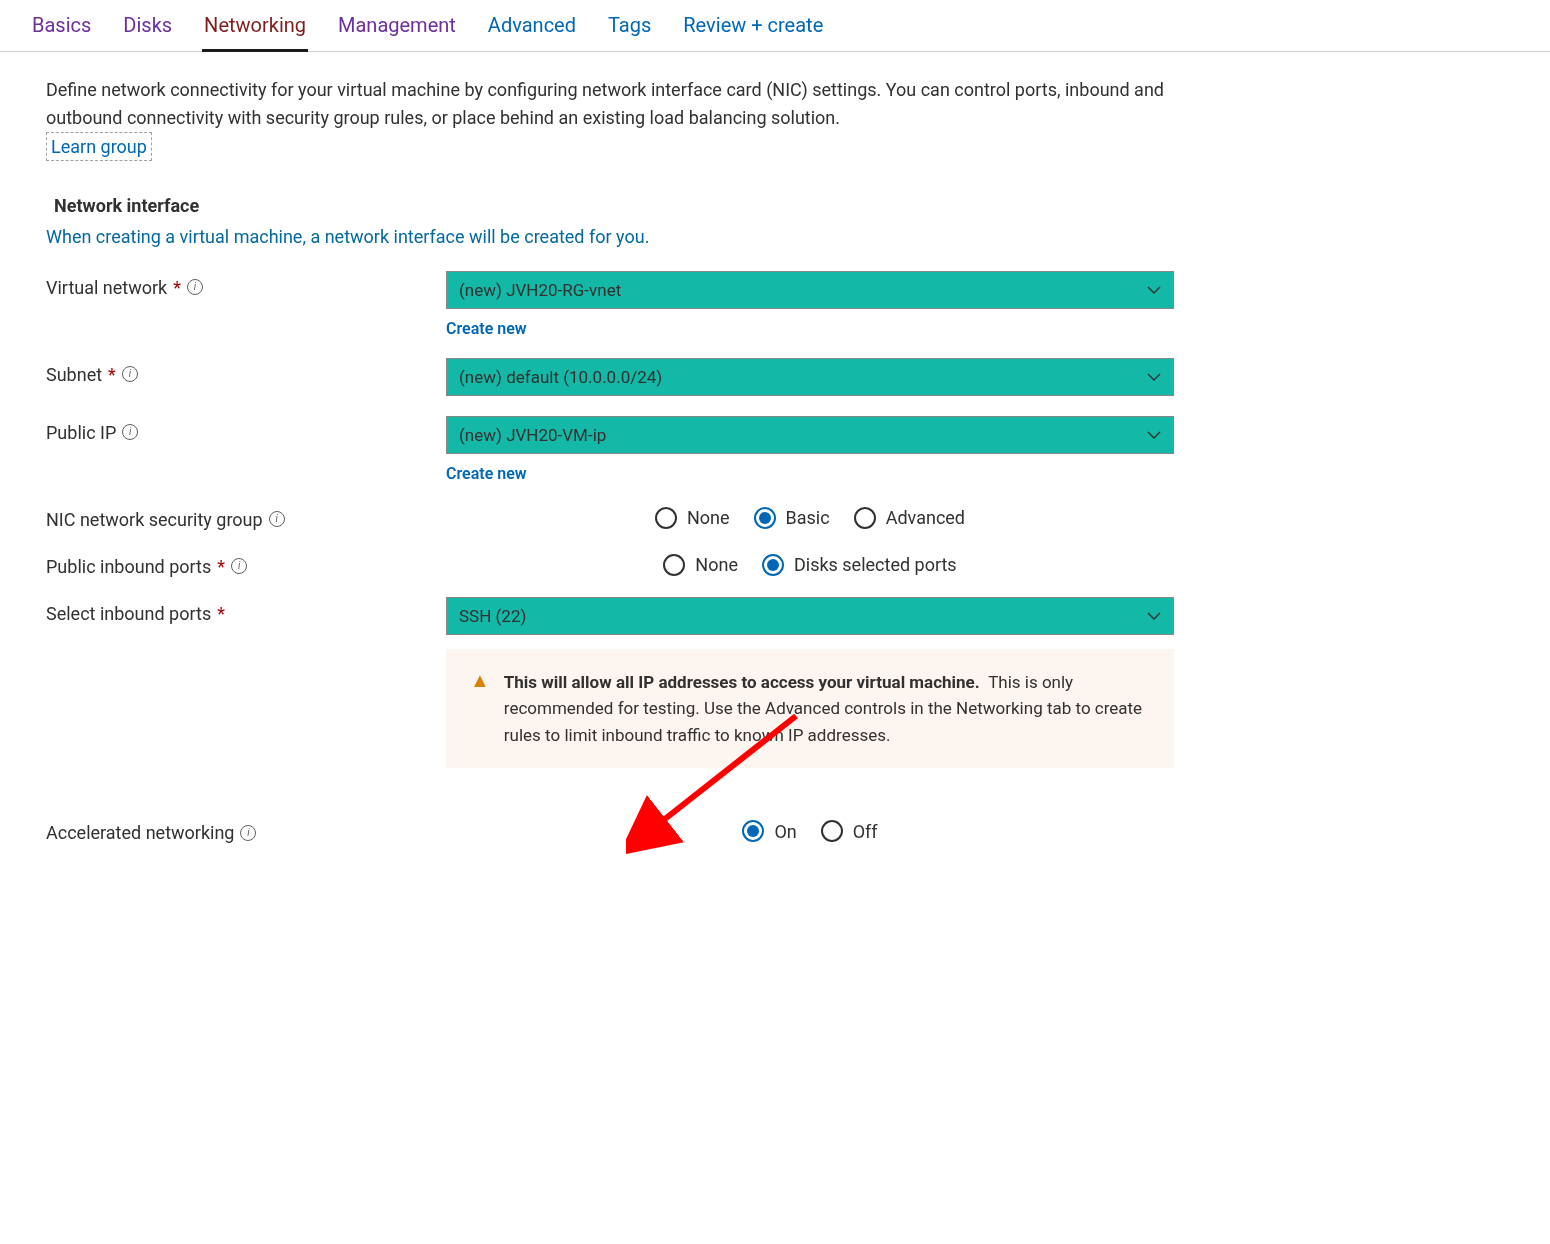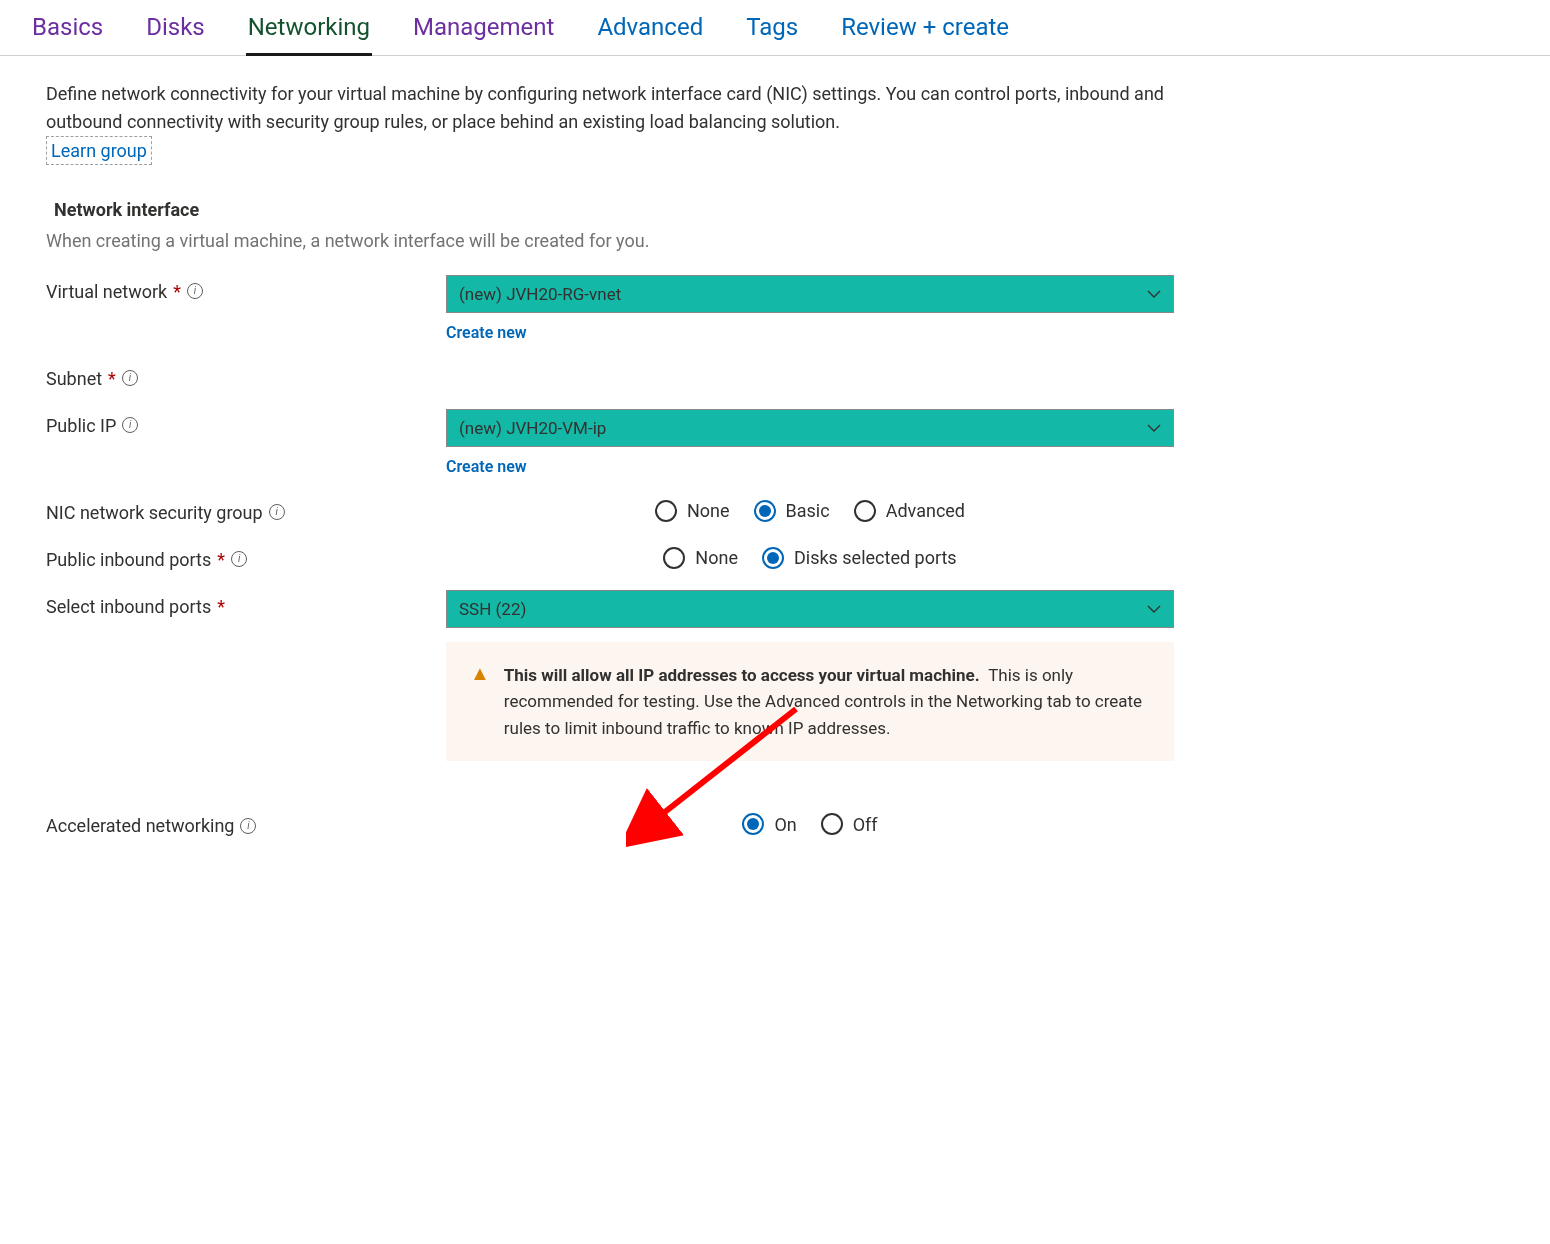--- a/index.html
+++ b/index.html
@@ -5,49 +5,49 @@
     * { box-sizing: border-box; margin: 0; padding: 0; }
     body {
       font-family: "Segoe UI", -apple-system, BlinkMacSystemFont, Roboto, sans-serif;
       color: #323130;
       font-size: 14px;
       padding: 0;
       width: 1550px;
     }
     .tabs {
       display: flex;
-      gap: 39px;
+      gap: 28px;
       padding: 6px 30px 0 30px;
       border-bottom: 1px solid #d1d1d1;
-      font-size: 24px;
+      font-size: 20px;
     }
     .tab {
       cursor: pointer;
       padding: 6px 2px 12px 2px;
       border-bottom: 3px solid transparent;
       position: relative;
       top: 1px;
     }
     .tab.visited { color: #6b2fa0; }
-    .tab.active { color: #14532d; font-weight: 400; border-bottom-color: #1b1a19; }
+    .tab.active { color: #7f1d1d; font-weight: 400; border-bottom-color: #1b1a19; }
     .tab.link { color: #0067b8; }
     .content { padding: 24px 46px; max-width: 1220px; }
     .intro { font-size: 18px; line-height: 1.55; color: #323130; }
     .learn-more {
       color: #0067b8;
       text-decoration: none;
       cursor: pointer;
       border: 1px dashed #9aa0a6;
       padding: 1px 4px;
       font-size: 18px;
       display: inline-block;
       line-height: 1.4;
     }
     h2.section-title { font-size: 18px; font-weight: 700; margin: 34px 8px 10px; }
-    .section-sub { font-size: 18px; color: #737373; margin-bottom: 24px; }
+    .section-sub { font-size: 18px; color: #0369a1; margin-bottom: 24px; }
     .form-row {
       display: flex;
       align-items: flex-start;
       margin-bottom: 20px;
     }
     .label-col {
       width: 400px;
       display: flex;
       align-items: center;
       gap: 6px;
@@ -167,20 +167,30 @@
     </div>
   </div>
 
   
   <div class="form-row">
     <div class="label-col">
       <span>Subnet</span>
       <span class="req">*</span>
       <span class="info-icon">i</span>
     </div>
+    <div class="input-col">
+      <div class="dropdown">
+        <span>(new) default (10.0.0.0/24)</span>
+        <span class="chevron">
+          <svg width="14" height="10" viewBox="0 0 14 10">
+              <path d="M1 2 L7 8 L13 2" fill="none" stroke="#323130" stroke-width="1.4"></path>
+            </svg>
+        </span>
+      </div>
+    </div>
   </div>
 
   
   <div class="form-row">
     <div class="label-col">
       <span>Public IP</span>
       <span class="info-icon">i</span>
     </div>
     <div class="input-col">
       <div class="dropdown">

